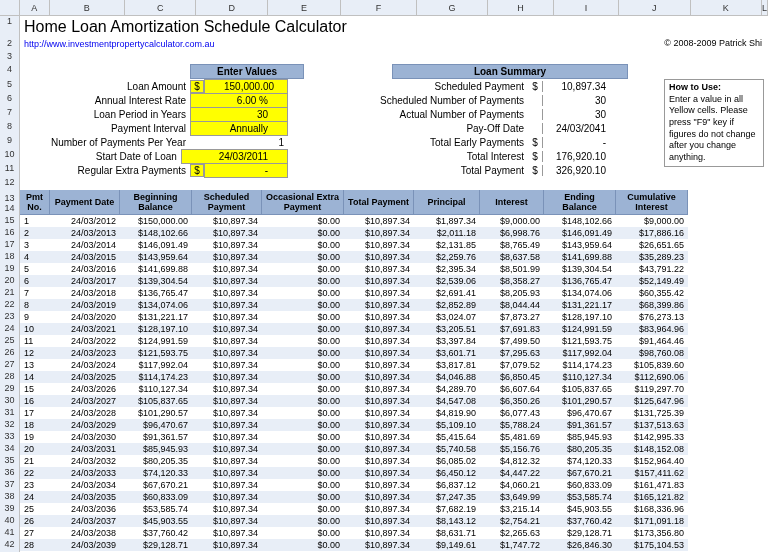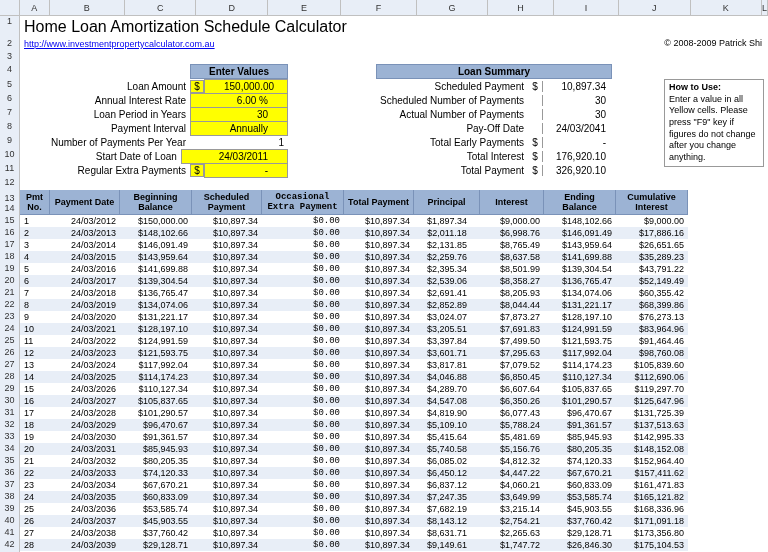--- a/index.html
+++ b/index.html
@@ -3,44 +3,44 @@
 <meta charset="utf-8">
 <style>
 * { box-sizing: border-box; margin: 0; padding: 0; }
 body { font-family: Arial, sans-serif; font-size: 10px; background: #fff; width: 768px; }
 .col-headers { display: flex; background: #e8eef7; border-bottom: 1px solid #c0c0c0; height: 16px; }
 .col-headers div { border-right: 1px solid #c0c0c0; text-align: center; font-size: 9px; color: #333; line-height: 16px; }
 .row-label { width: 20px; background: #e8eef7; border-right: 1px solid #c0c0c0; text-align: center; font-size: 9px; color: #333; flex-shrink: 0; }
 .row { display: flex; min-height: 13px; align-items: stretch; }
 .title-row { display: flex; }
 .title-row .title { font-size: 16px; font-weight: normal; padding: 2px 4px; }
-.link { color: #0000ee; text-decoration: underline; font-size: 9px; padding: 1px 4px; }
+.link { color: #0000ee; font-size: 9px; padding: 1px 4px; }
 .copyright { font-size: 9px; text-align: right; padding-right: 6px; }
 .section-header { background: #9cb3d4; font-weight: bold; text-align: center; border: 1px solid #7a92b8; font-size: 10px; padding: 1px 0; }
 .input-label { text-align: right; padding-right: 4px; font-size: 10px; }
 .yellow-cell { background: #ffff00; border: 1px solid #999; padding: 1px 19px; font-size: 10px; }
 .yellow-cell.num { text-align: right; }
 .dollar { background: #ffff00; border: 1px solid #999; width: 14px; text-align: center; font-size: 10px; }
 .summary-label { text-align: right; padding-right: 4px; font-size: 10px; }
 .summary-val { text-align: right; padding-right: 6px; font-size: 10px; border-left: 1px solid #999; }
 .summary-dollar { width: 14px; text-align: center; font-size: 10px; }
 .howto-box { border: 1px solid #999; padding: 2px 4px; font-size: 9px; line-height: 1.3; }
 .howto-title { font-weight: bold; }
 .table-header { display: flex; background: #9cb3d4; font-weight: bold; font-size: 9px; }
 .table-header div { border-right: 1px solid #7a92b8; border-bottom: 1px solid #7a92b8; padding: 2px; text-align: center; display: flex; align-items: center; justify-content: center; }
 .data-row { display: flex; font-size: 9px; }
 .data-row div { padding: 1px 4px; }
 .data-row.alt { background: #e8eef7; }
 .c-pmt { width: 30px; text-align: left; }
 .c-date { width: 70px; text-align: right; }
 .c-beg { width: 72px; text-align: right; }
 .c-sched { width: 70px; text-align: right; }
-.c-occ { width: 82px; text-align: right; font-family: Liberation Mono, monospace; }
+.c-occ { width: 82px; text-align: right; }
 .c-tot { width: 70px; text-align: right; }
-.c-prin { width: 66px; text-align: center; }
+.c-prin { width: 66px; text-align: right; }
 .c-int { width: 64px; text-align: right; }
 .c-end { width: 72px; text-align: right; }
 .c-cum { width: 72px; text-align: right; }
 .top-area { display: flex; }
 .inputs-block { width: 268px; }
 .summary-block { width: 236px; }
 .howto-block { width: 100px; }
 .spacer1 { width: 88px; }
 .spacer2 { width: 52px; }
 .input-row { display: flex; height: 14px; align-items: center; }
@@ -80,21 +80,21 @@
   <div style="flex:1" class="copyright">© 2008-2009 Patrick Shi</div>
 </div>
 
 <div class="row">
     <div class="row-label">3</div>
   </div>
 
 <div class="row">
   <div class="row-label">4</div>
   <div style="width:170px"></div>
-  <div class="section-header" style="width:98px">Enter Values</div>
+  <div class="section-header" style="width:114px">Enter Values</div>
   <div style="width:88px"></div>
   <div class="section-header" style="width:236px">Loan Summary</div>
 </div>
 
 <div class="top-area">
   <div style="width:20px">
     <div class="row-label" style="height:14px">5</div>
     <div class="row-label" style="height:14px">6</div>
     <div class="row-label" style="height:14px">7</div>
     <div class="row-label" style="height:14px">8</div>

